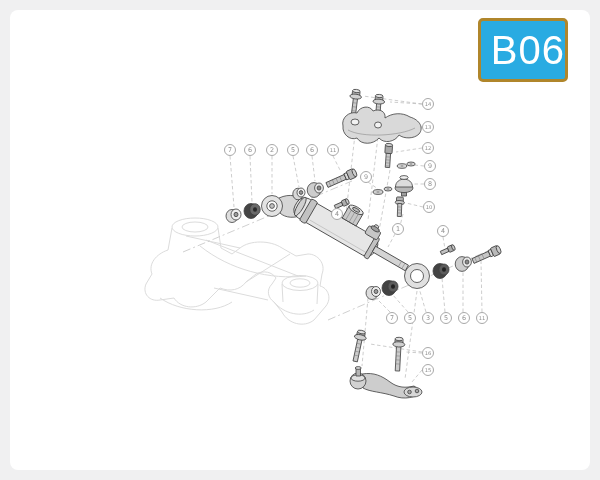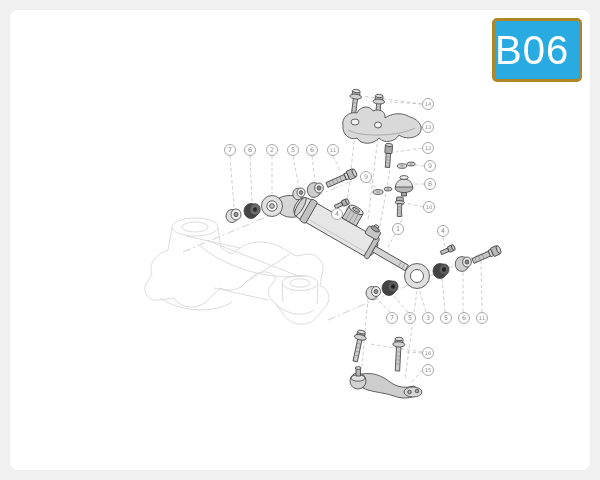--- a/index.html
+++ b/index.html
@@ -1,22 +1,22 @@
 <!DOCTYPE html>
 <html><head>
 <meta charset="utf-8">
 <style>
   html,body{margin:0;padding:0;}
   .stage{position:relative;width:600px;height:480px;background:#f0f0f1;overflow:hidden;
          font-family:"Liberation Sans",sans-serif;}
   .card{position:absolute;left:10px;top:10px;width:580px;height:460px;background:#ffffff;
         border-radius:8px;}
-  .badge{position:absolute;left:492px;top:18px;width:90px;height:64px;box-sizing:border-box;
+  .badge{position:absolute;left:478px;top:18px;width:90px;height:64px;box-sizing:border-box;
          border:3px solid #b0862b;border-radius:5px;background:#29abe2;color:#fff;
-         display:flex;align-items:center;justify-content:flex-start;
+         display:flex;align-items:center;justify-content:flex-end;
          font-size:40px;line-height:1;letter-spacing:1px;}
   svg.diagram{position:absolute;left:0;top:0;}
   .axis{stroke:#c4c4c4;stroke-width:.8;stroke-dasharray:8 3 2 3;fill:none;}
   .guide{stroke:#b8b8b8;stroke-width:.7;stroke-dasharray:3.5 2.5;fill:none;}
   .co{fill:#ffffff;stroke:#9e9e9e;stroke-width:.9;}
   .cot{fill:#8f8f8f;font-family:"DejaVu Sans",sans-serif;text-anchor:middle;}
   .ol{stroke:#3f3f3f;stroke-width:.8;stroke-linejoin:round;}
   .thin{stroke:#6f6f6f;stroke-width:.45;}
   .wire{stroke:#dcdcdc;stroke-width:1;fill:none;}
 </style>

